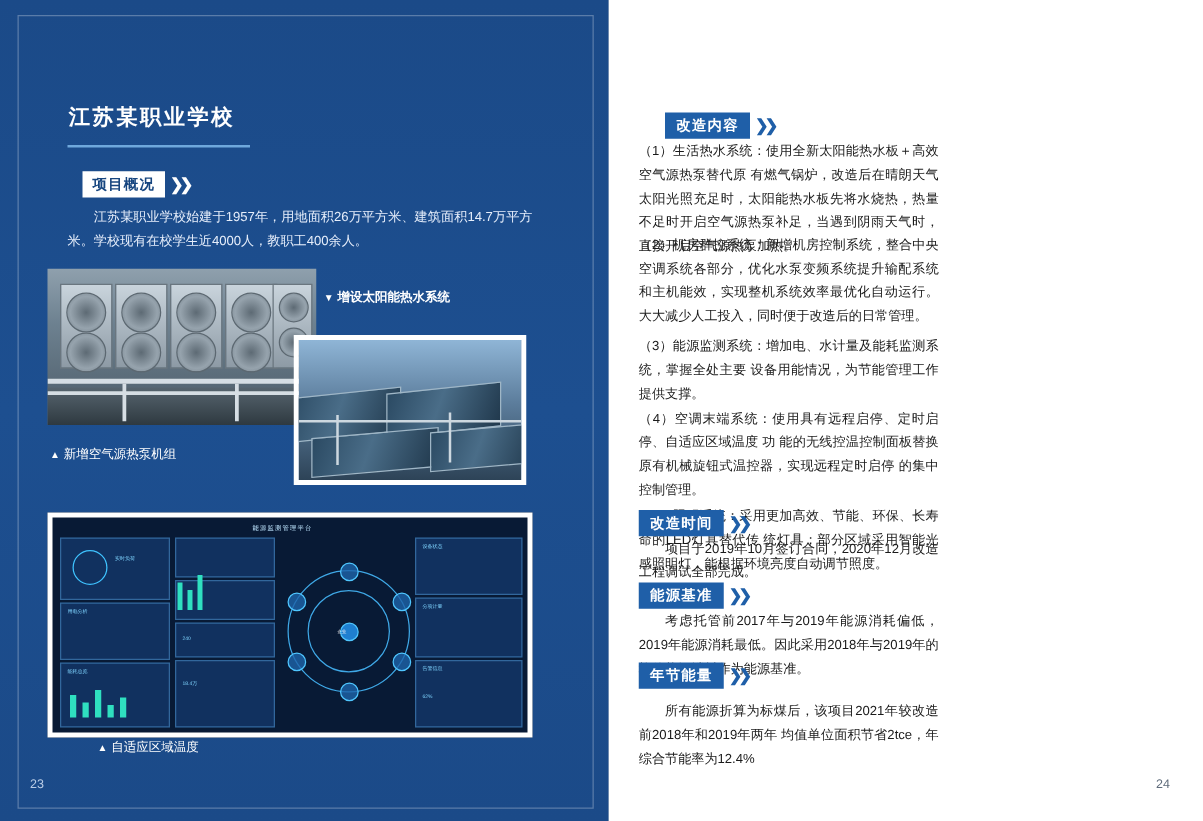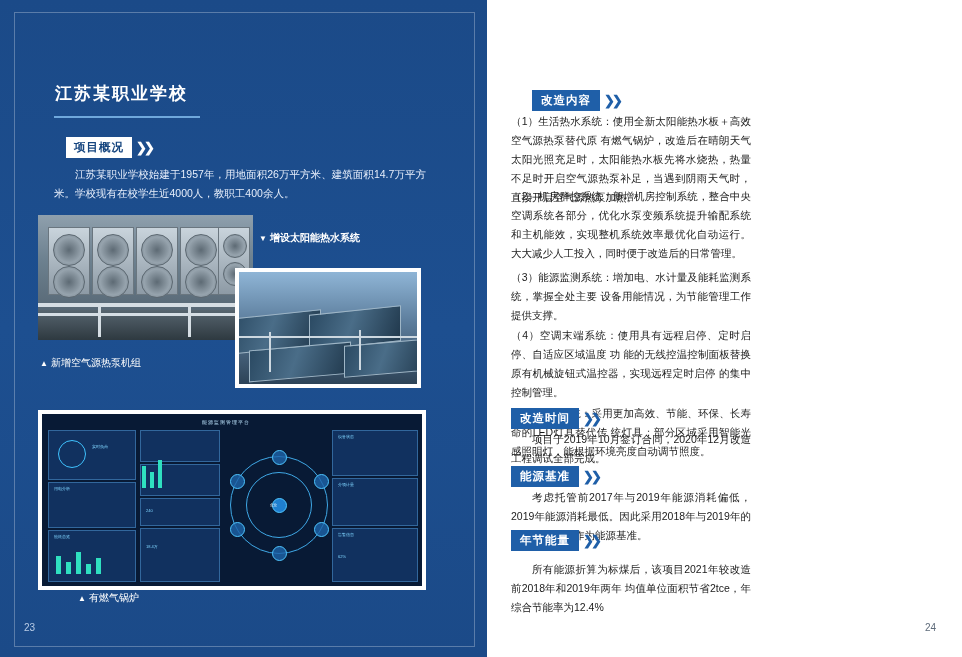--- a/index.html
+++ b/index.html
@@ -364,21 +364,21 @@
       <div class="mon-panel" style="left:290px; top:64px; width:84px; height:46px;"></div>
       <div class="mon-text" style="left:296px; top:68px;">分项计量</div>
       <div class="mon-panel" style="left:290px; top:114px; width:84px; height:52px;"></div>
       <div class="mon-text" style="left:296px; top:118px;">告警信息</div>
       <div class="mon-text" style="left:296px; top:140px;">62%</div>
       <div class="mon-bar" style="left:100px; top:52px; width:4px; height:22px; background:#2fe0c0;"></div>
       <div class="mon-bar" style="left:108px; top:58px; width:4px; height:16px;"></div>
       <div class="mon-bar" style="left:116px; top:46px; width:4px; height:28px;"></div>
     </div>
     <div class="caption-left" style="left:78px; top:591px;">
-      <span class="tri">▲</span><span>有燃气锅炉</span>
+      <span class="tri">▲</span><span>自适应区域温度</span>
     </div>
 
     <div class="page-num-left">23</div>
   </div>
 
   <div class="spine"></div>
 
   <div class="right-page">
 
 

